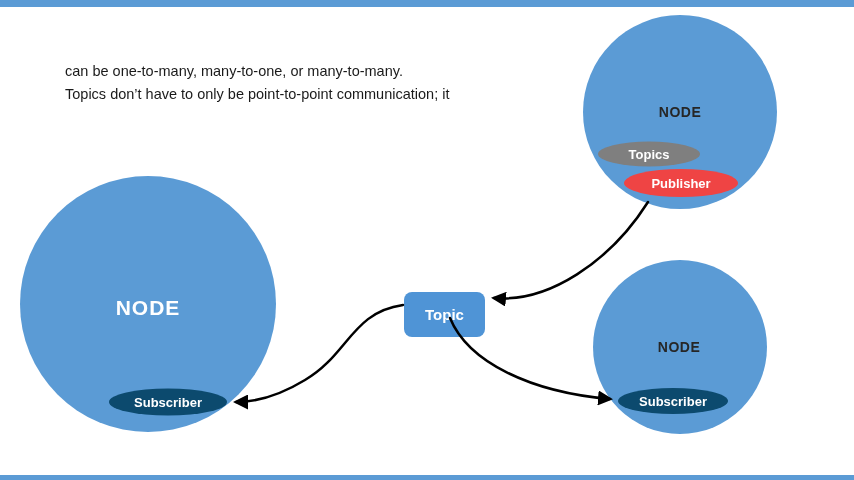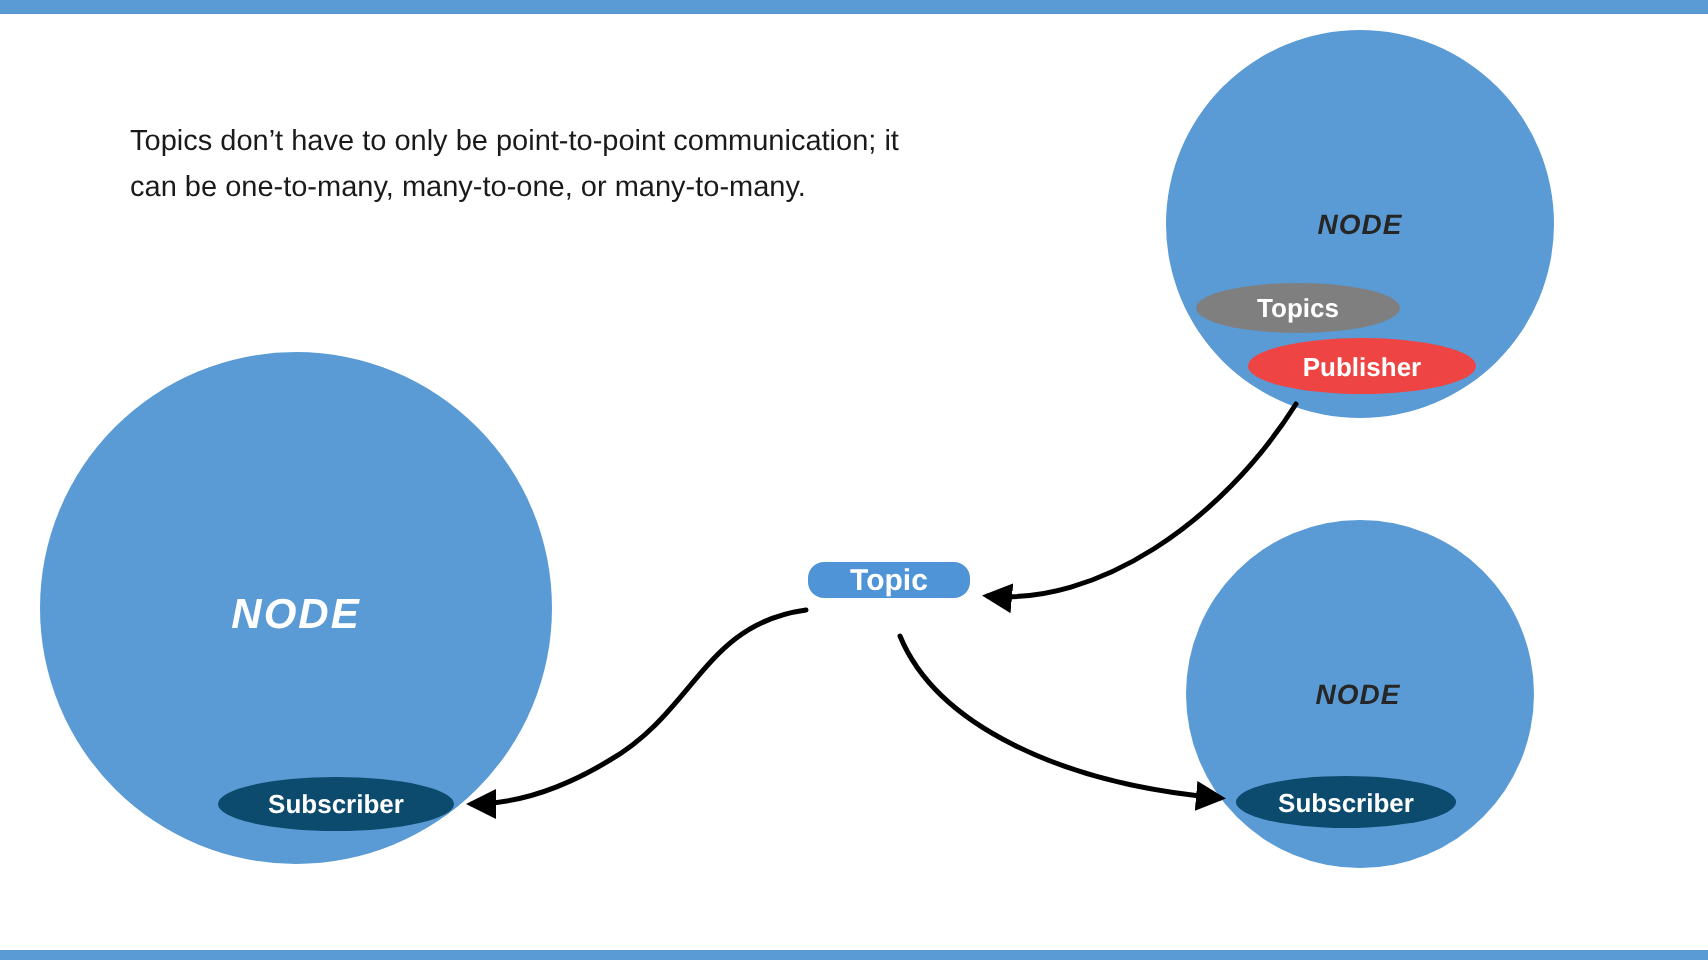--- a/index.html
+++ b/index.html
@@ -41,21 +41,20 @@
   }
   .circle.left-node   { left: 20px;  top: 176px; width: 256px; height: 256px; }
   .circle.tr-node     { left: 583px; top: 15px;  width: 194px; height: 194px; }
   .circle.br-node     { left: 593px; top: 260px; width: 174px; height: 174px; }
 
   .node-label {
     position: absolute;
     transform: translate(-50%, -50%);
     font-weight: bold;
     white-space: nowrap;
-    font-style: italic;
   }
   .node-label.big {
     left: 148px; top: 308px;
     color: #ffffff;
     font-size: 21px;
     letter-spacing: 1px;
   }
   .node-label.tr {
     left: 680px; top: 112px;
     color: #262626;
@@ -85,23 +84,23 @@
   .pill.orange { background: #ef4444; }
   .pill.gray   { background: #7F7F7F; }
   .pill.sub-left  { left: 168px; top: 402px; width: 118px; height: 27px; }
   .pill.msg       { left: 649px; top: 154px; width: 102px; height: 25px; }
   .pill.publisher { left: 681px; top: 183px; width: 114px; height: 28px; }
   .pill.sub-br    { left: 673px; top: 401px; width: 110px; height: 26px; }
 
   .topic-box {
     position: absolute;
     left: 404px;
-    top: 281px;
+    top: 292px;
     width: 81px;
-    height: 18px;
+    height: 45px;
     background: #4F94D6;
     border-radius: 8px;
     display: flex;
     align-items: center;
     justify-content: center;
     color: #ffffff;
     font-weight: bold;
     font-size: 15px;
   }
 
@@ -122,22 +121,22 @@
 </style>
 </head>
 <body>
 
 <div class="canvas">
 
   <div class="accent-bar top"></div>
   <div class="accent-bar bottom"></div>
 
   <div class="caption">
+    <div>can be one-to-many, many-to-one, or many-to-many.</div>
     <div>Topics don’t have to only be point-to-point communication; it</div>
-    <div>can be one-to-many, many-to-one, or many-to-many.</div>
   </div>
 
   <div class="circle left-node"></div>
   <div class="node-label big">NODE</div>
   <div class="pill green sub-left">Subscriber</div>
 
   <div class="circle tr-node"></div>
   <div class="node-label tr">NODE</div>
   <div class="pill gray msg">Topics</div>
   <div class="pill orange publisher">Publisher</div>

